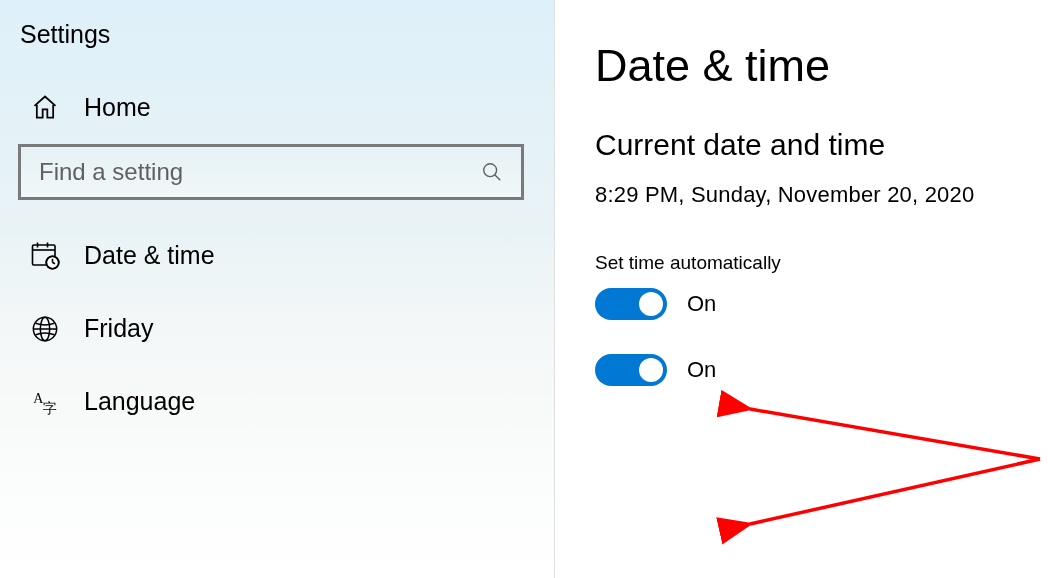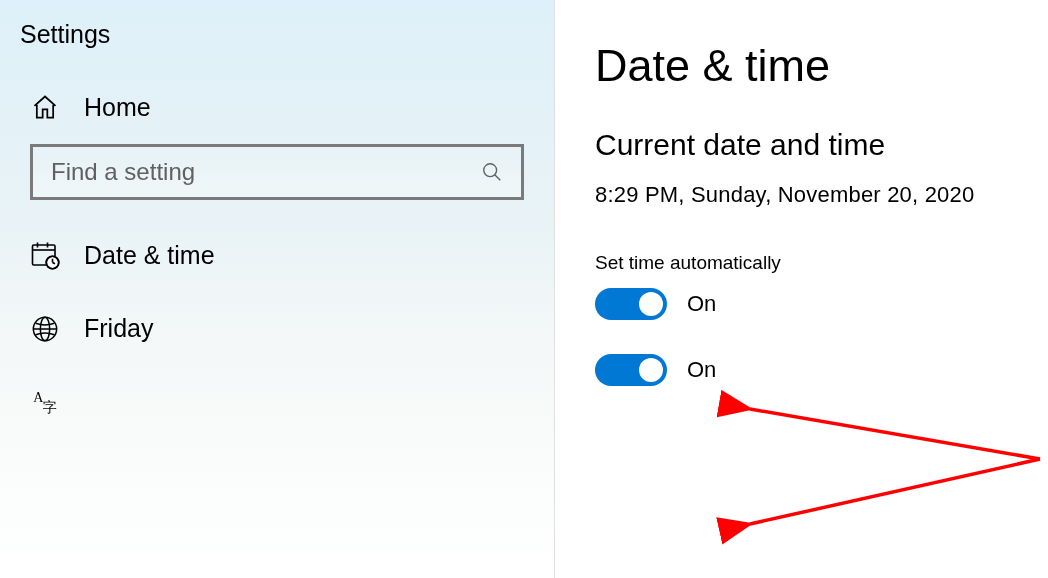--- a/index.html
+++ b/index.html
@@ -20,21 +20,21 @@
   }
   .nav-row {
     display: flex;
     align-items: flex-start;
     gap: 24px;
     padding: 16px 30px;
     cursor: pointer;
   }
   .nav-row .icon { width: 30px; display: flex; align-items: center; justify-content: center; }
   .nav-row .label { font-size: 25px; font-weight: 400; }
-  .search-wrap { padding: 6px 30px 18px 30px; }
+  .search-wrap { padding: 6px 30px 18px 18px; }
   .search {
     display: flex;
     align-items: center;
     justify-content: space-between;
     border: 3px solid #7a7a7a;
     background: linear-gradient(180deg, #e6f2f6 0%, #f0f7f8 100%);
     height: 56px;
     padding: 0 18px;
   }
   .search input {
@@ -175,20 +175,21 @@
       <span class="label">Friday</span>
     </div>
 
     <div class="nav-sub">
       <span class="icon">
         <svg width="28" height="28" viewBox="0 0 24 24" fill="none" stroke="#000" stroke-width="1.3">
           <text x="2" y="13" font-size="12" fill="#000" stroke="none" font-family="Segoe UI">A</text>
           <text x="10" y="21" font-size="12" fill="#000" stroke="none" font-family="Segoe UI">字</text>
         </svg>
       </span>
+      <span class="label">Language</span>
     </div>
   </div>
 
   <div class="main">
     <div class="page-title">Date &amp; time</div>
     <div class="subhead">Current date and time</div>
     <div class="datetime">8:29 PM, Sunday, November 20, 2020</div>
 
     <div class="setting-block">
       <div class="setting-label">Set time automatically</div>

